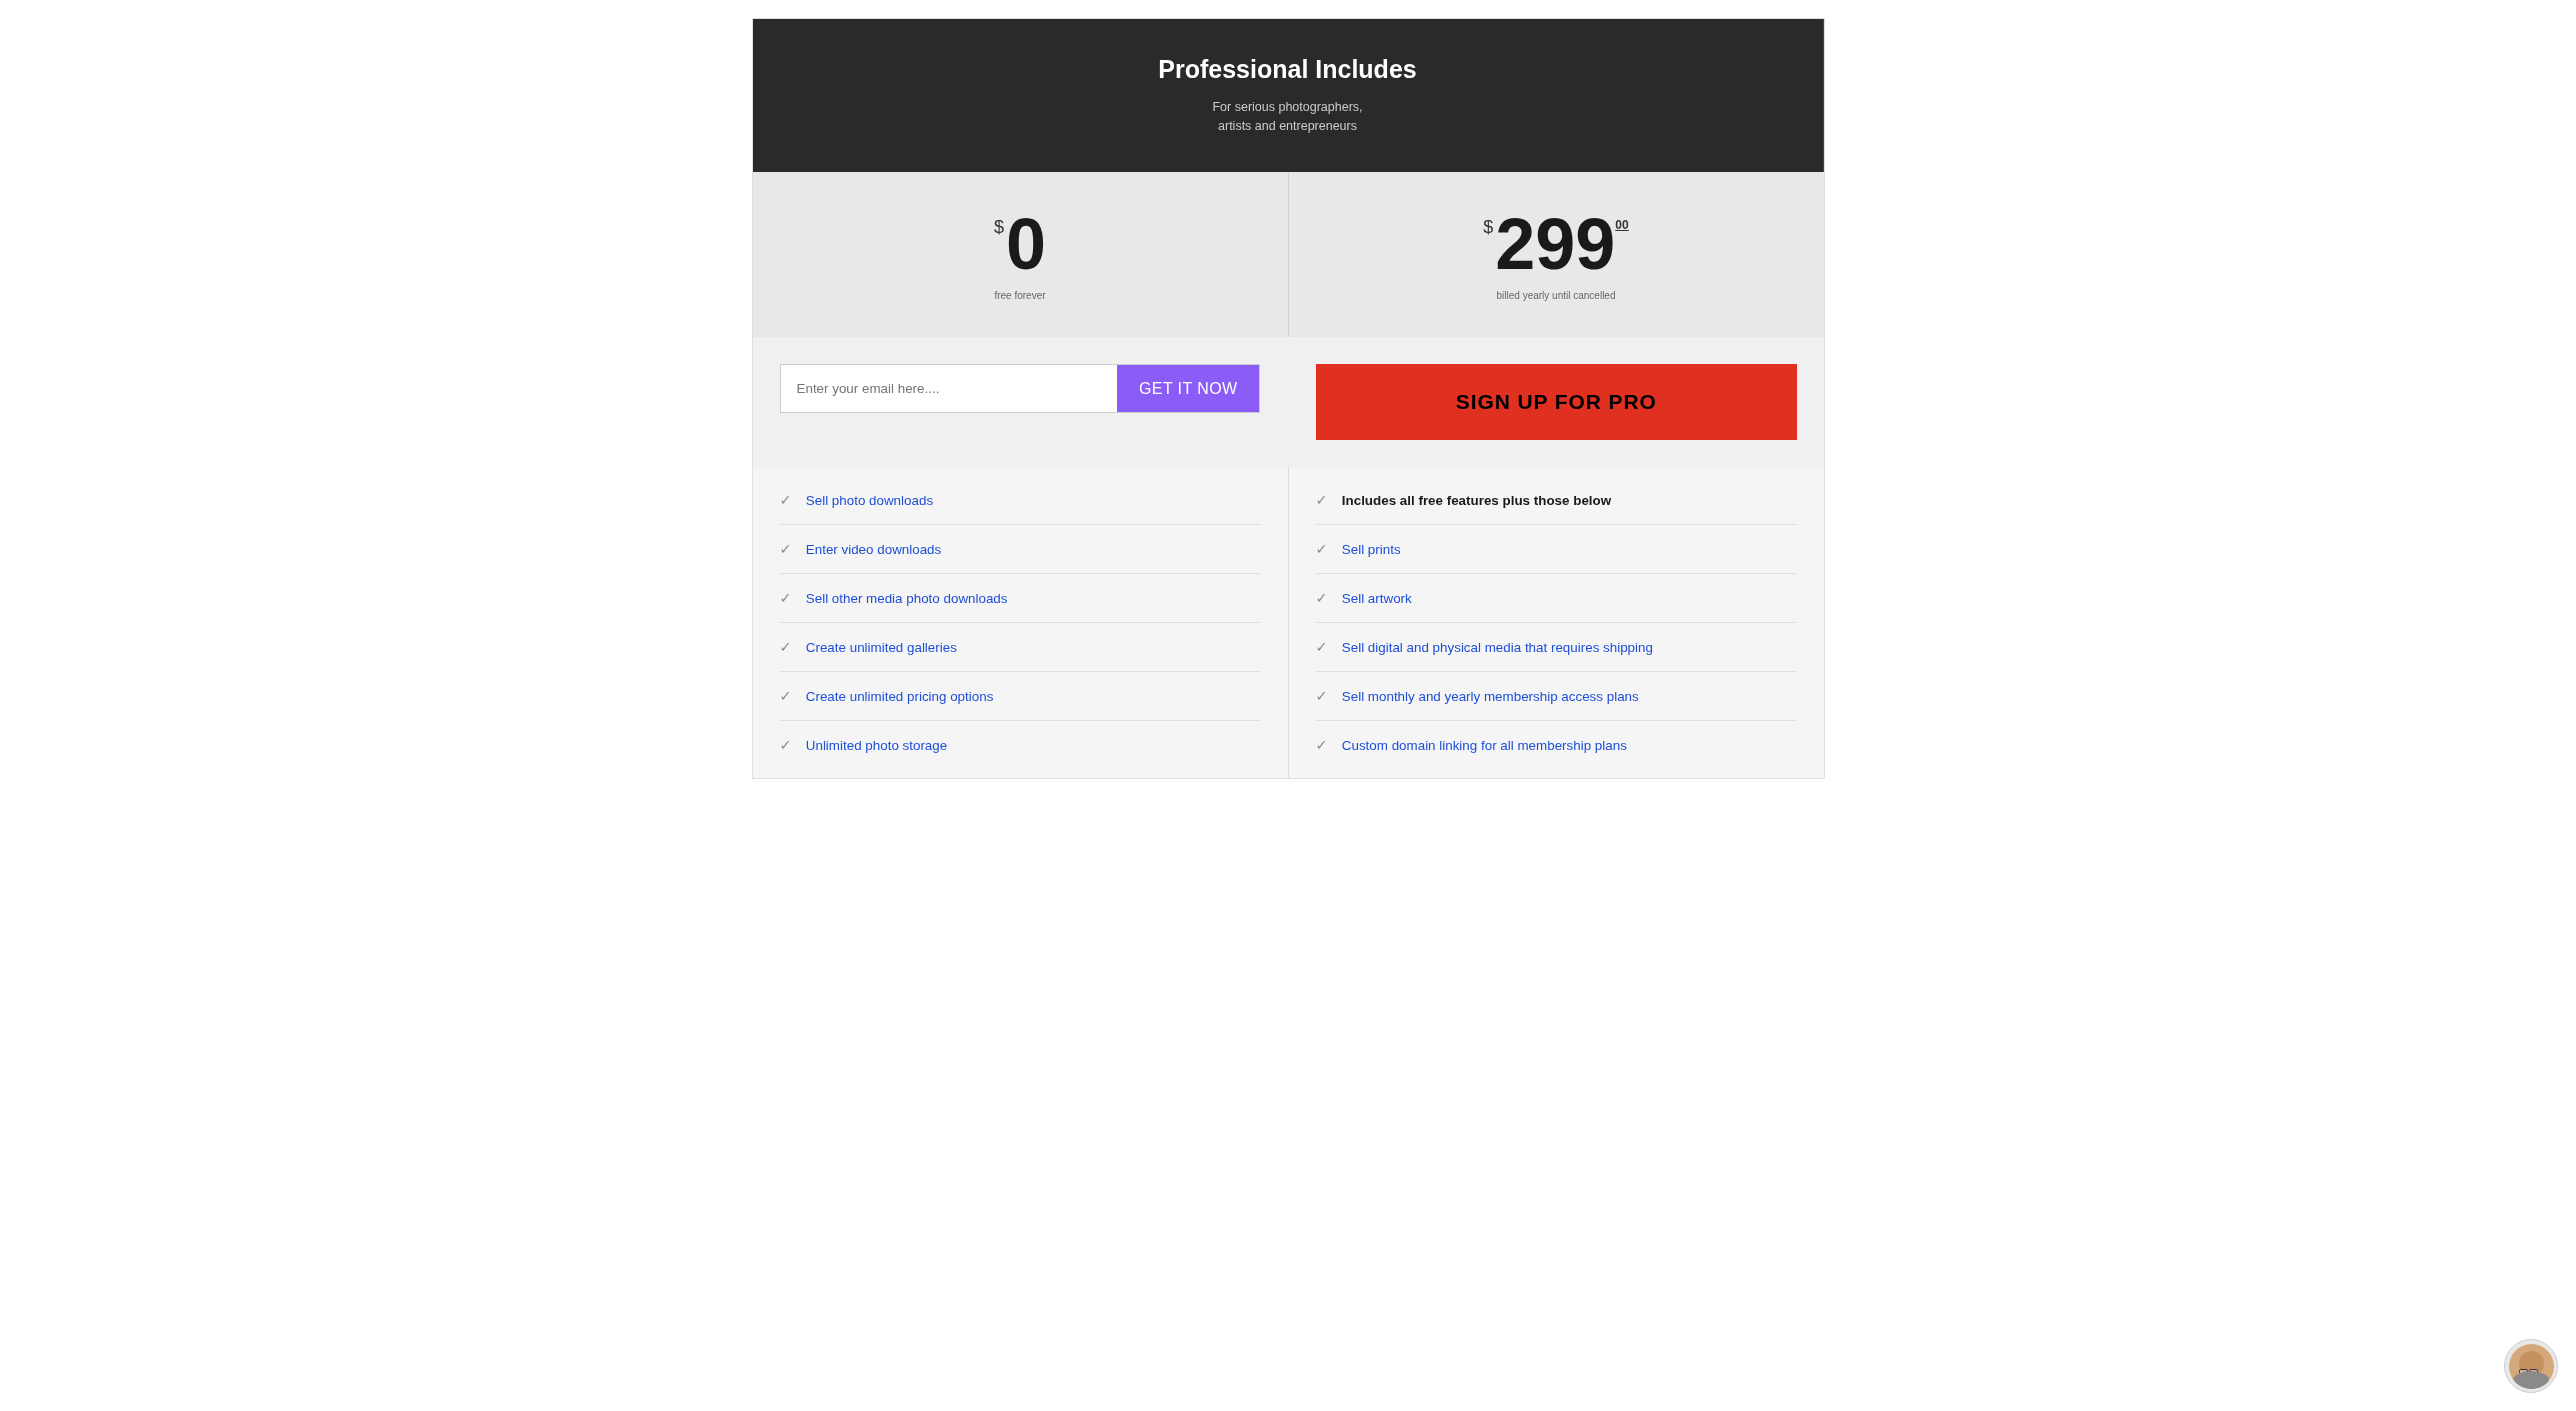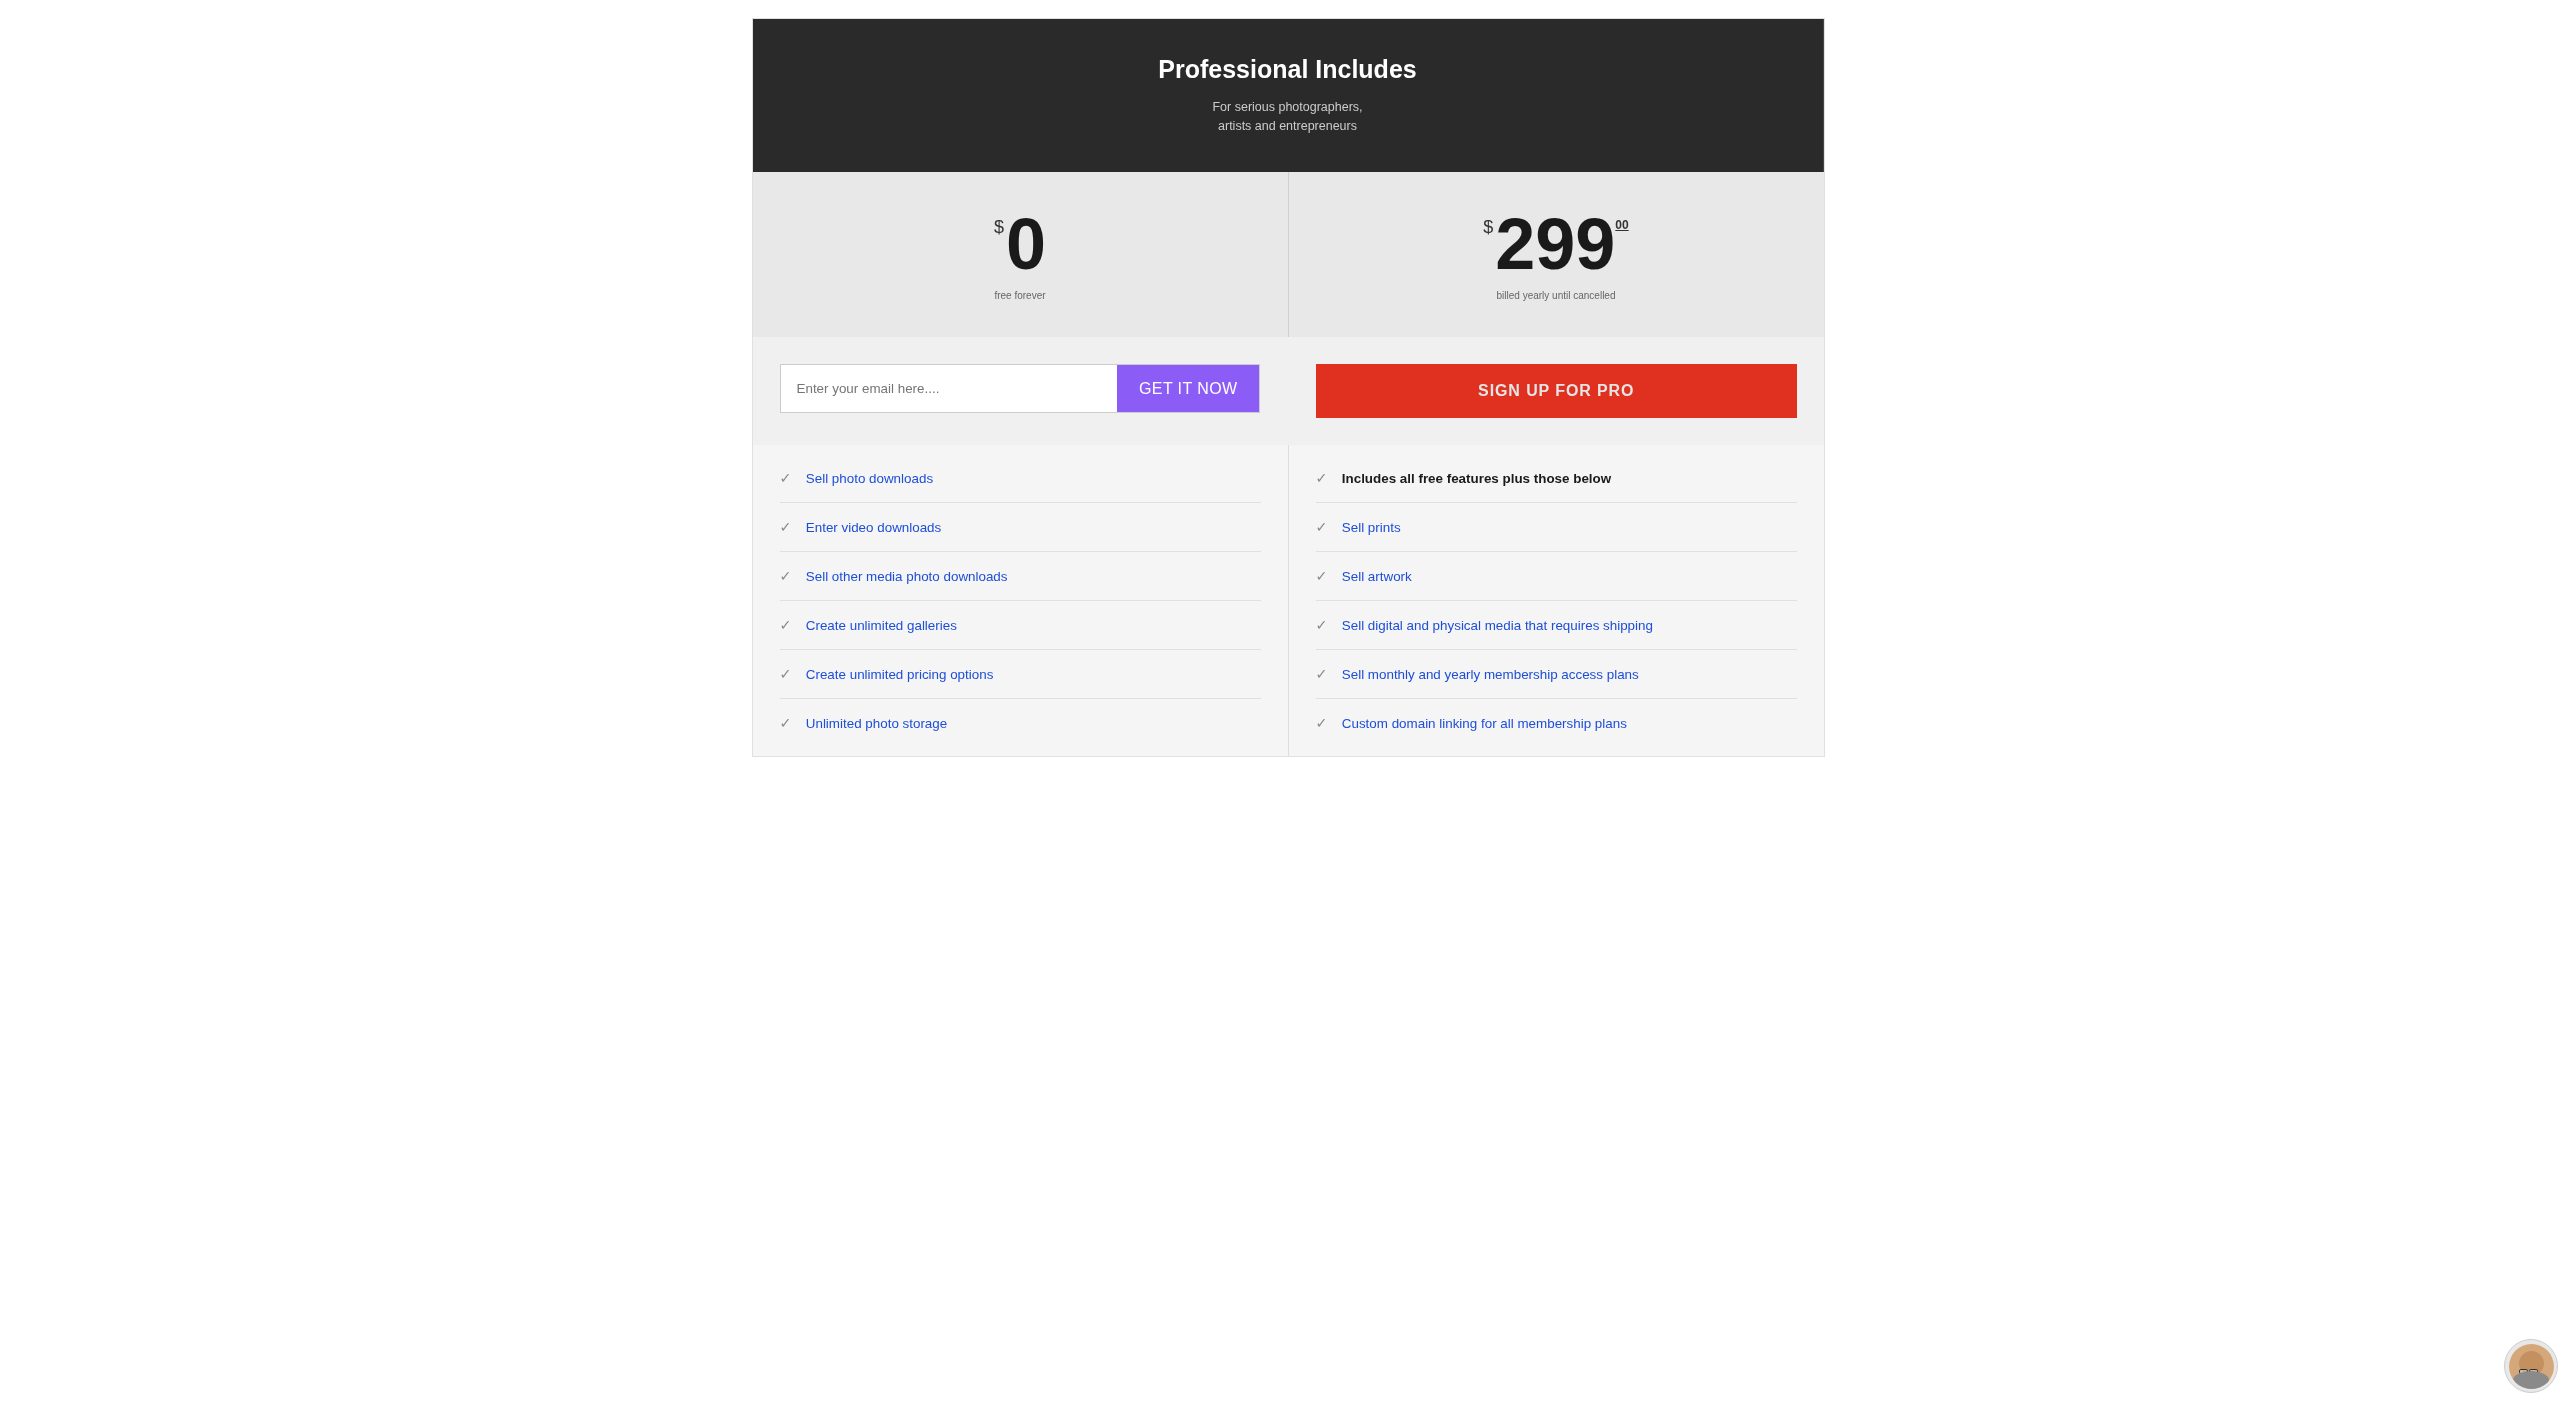--- a/index.html
+++ b/index.html
@@ -155,24 +155,24 @@
       border: none;
       cursor: pointer;
       white-space: nowrap;
       letter-spacing: 0.4px;
       text-transform: uppercase;
     }
 
     .sign-up-btn {
       width: 100%;
       background: #e03020;
-      color: #e5e5e5;
-      font-size: 16px;
+      color: #000000;
+      font-size: 21px;
       font-weight: 700;
-      padding: 18px;
+      padding: 26px;
       border: none;
       cursor: pointer;
       letter-spacing: 0.9px;
       text-transform: uppercase;
     }
 
     
     .features-container {
       display: flex;
       background: #f5f5f5;

